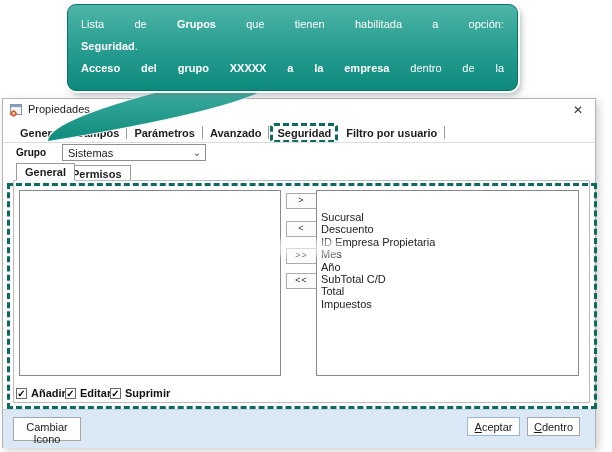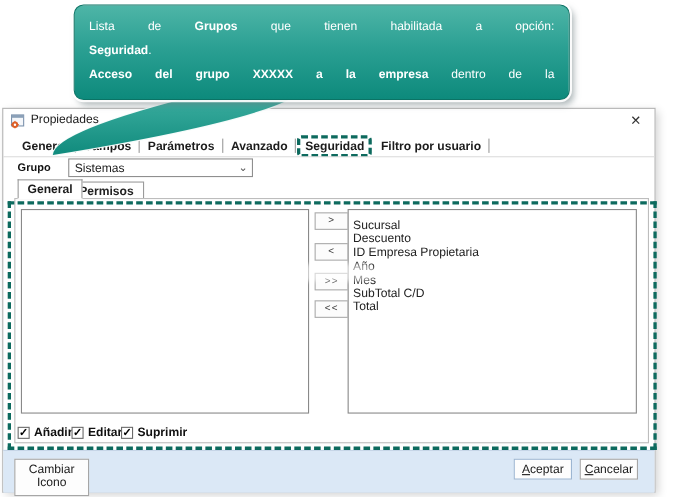--- a/index.html
+++ b/index.html
@@ -15,54 +15,54 @@
              color:#333;text-align:center;line-height:16px;cursor:default;}
 
   .tabs{position:absolute;left:10px;top:25px;height:17px;display:flex;align-items:center;
         font-size:11px;font-weight:600;color:#1c1c1c;}
   .tab{padding:0 7px;white-space:nowrap;}
   .tabsep{width:1px;height:13px;background:#9b9b9b;}
   .hl{border:3px dashed #0d6a5e;border-radius:4px;padding:1px 4px;margin:-2px 1px;}
   .hline{position:absolute;left:0;top:43px;width:100%;height:1px;background:#dcdcdc;}
 
   .lbl-grupo{position:absolute;left:13px;top:48px;font-size:10px;font-weight:600;color:#111;}
-  .combo{position:absolute;left:59px;top:45px;width:168px;height:17px;box-sizing:border-box;
+  .combo{position:absolute;left:59px;top:45px;width:144px;height:17px;box-sizing:border-box;
          border:1px solid #8f8f8f;background:#fff;display:flex;font-size:11px;color:#222;}
   .combo-val{flex:1;padding:2px 0 0 5px;white-space:nowrap;overflow:hidden;}
   .combo-arrow{width:16px;text-align:center;color:#555;font-size:10px;line-height:15px;}
 
   .subtab{position:absolute;box-sizing:border-box;font-size:11px;font-weight:600;color:#1c1c1c;
           border:1px solid #9b9b9b;background:#fff;padding:2px 8px 0 8px;}
   .subtab.sel{left:13px;top:64px;height:18px;border-bottom:1px solid #fff;z-index:2;}
   .subtab.unsel{left:60px;top:66px;height:16px;color:#222;}
 
   .pageframe{position:absolute;left:10px;top:81px;width:577px;height:223px;box-sizing:border-box;
              border:1px solid #bdbdbd;background:#fff;}
   .list{position:absolute;box-sizing:border-box;border:1px solid #898989;background:#fff;
-        font-size:11px;color:#222;overflow:hidden;padding-top:8px;}
+        font-size:11px;color:#222;overflow:hidden;padding-top:20px;}
   .list-left{left:16px;top:91px;width:262px;height:186px;}
   .list-right{left:313px;top:91px;width:263px;height:186px;}
   .list .list-item{padding-left:4px;line-height:12.4px;white-space:nowrap;}
 
   .xferbtn{position:absolute;left:283px;width:31px;height:16px;box-sizing:border-box;
            border:1px solid #ababab;background:#fcfcfc;font-size:9px;color:#333;
            text-align:center;line-height:13px;letter-spacing:1px;}
   .xfer-1{top:94px;} .xfer-2{top:122px;} .xfer-3{top:149px;} .xfer-4{top:174px;}
 
   .checkitem{position:absolute;top:288px;display:flex;align-items:center;gap:4px;
              font-size:11px;font-weight:600;color:#111;}
   .ck-1{left:13px;} .ck-2{left:62px;} .ck-3{left:107px;}
   .cb{width:11px;height:11px;box-sizing:border-box;border:1px solid #6b6b6b;background:#fff;
       font-size:10px;line-height:9px;text-align:center;color:#000;font-weight:700;}
 
   .footer{position:absolute;left:0;top:310px;width:100%;height:38px;background:#dbe8f6;
           border-top:1px solid #c6d5e7;}
   .btn{position:absolute;box-sizing:border-box;border:1px solid #a6a6a6;background:#fdfdfd;
        font-size:11px;color:#1b1b1b;text-align:center;padding-top:3px;}
-  .btn-cambiar{left:10px;top:7px;width:68px;height:34px;}
+  .btn-cambiar{left:10px;top:7px;width:68px;height:24px;}
   .btn-aceptar{left:464px;top:7px;width:53px;height:19px;border-color:#9db6d2;}
   .btn-cancelar{left:524px;top:7px;width:53px;height:19px;}
   .u{text-decoration:underline;}
 
   
   .annotation-rect{position:absolute;left:7px;top:183px;width:590px;height:226px;box-sizing:border-box;
                    border:3px dashed #0d6a5e;z-index:40;pointer-events:none;}
   .watermark{position:absolute;left:203px;top:240px;width:138px;height:16px;z-index:15;
              background:rgba(255,255,255,.55);border-radius:8px;filter:blur(2px);pointer-events:none;}
   .tail-svg{position:absolute;left:0;top:0;z-index:20;pointer-events:none;}
@@ -128,43 +128,44 @@
 
     <div class="xferbtn xfer-1">&gt;</div>
     <div class="xferbtn xfer-2">&lt;</div>
     <div class="xferbtn xfer-3">&gt;&gt;</div>
     <div class="xferbtn xfer-4">&lt;&lt;</div>
 
     <div class="list list-right">
         <div class="list-item">Sucursal</div>
         <div class="list-item">Descuento</div>
         <div class="list-item">ID Empresa Propietaria</div>
+        <div class="list-item">Mes</div>
         <div class="list-item">Año</div>
-        <div class="list-item">Mes</div>
         <div class="list-item">SubTotal C/D</div>
         <div class="list-item">Total</div>
+        <div class="list-item">Impuestos</div>
       </div>
 
     <div class="checkitem ck-1">
       <span class="cb">✓</span>
       <span>Añadir</span>
     </div>
     <div class="checkitem ck-2">
       <span class="cb">✓</span>
       <span>Editar</span>
     </div>
     <div class="checkitem ck-3">
       <span class="cb">✓</span>
       <span>Suprimir</span>
     </div>
 
     <div class="footer">
       <div class="btn btn-cambiar">Cambiar Icono</div>
       <div class="btn btn-aceptar"><span class="u">A</span><span>ceptar</span></div>
-      <div class="btn btn-cancelar"><span class="u">C</span><span>ancelar</span></div>
+      <div class="btn btn-cancelar"><span class="u">C</span><span>dentro</span></div>
     </div>
   </div>
 
   <div class="watermark"></div>
 
   <svg class="tail-svg" width="612" height="452" viewBox="0 0 612 452">
     <defs>
       <linearGradient id="tailGrad" x1="0" y1="84" x2="0" y2="142" gradientUnits="userSpaceOnUse">
         <stop offset="0" stop-color="#3fb0a2"></stop>
         <stop offset="1" stop-color="#0f8a7c"></stop>

